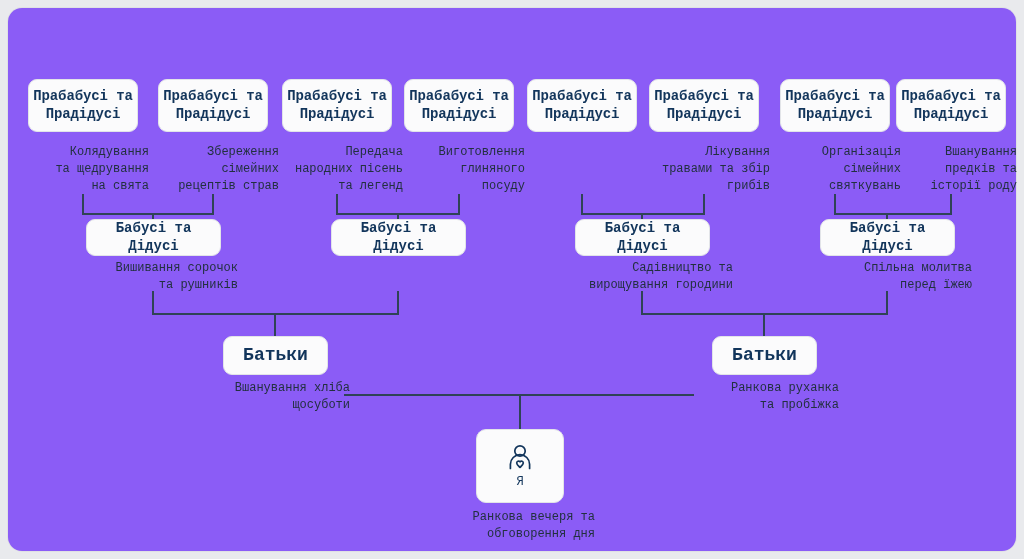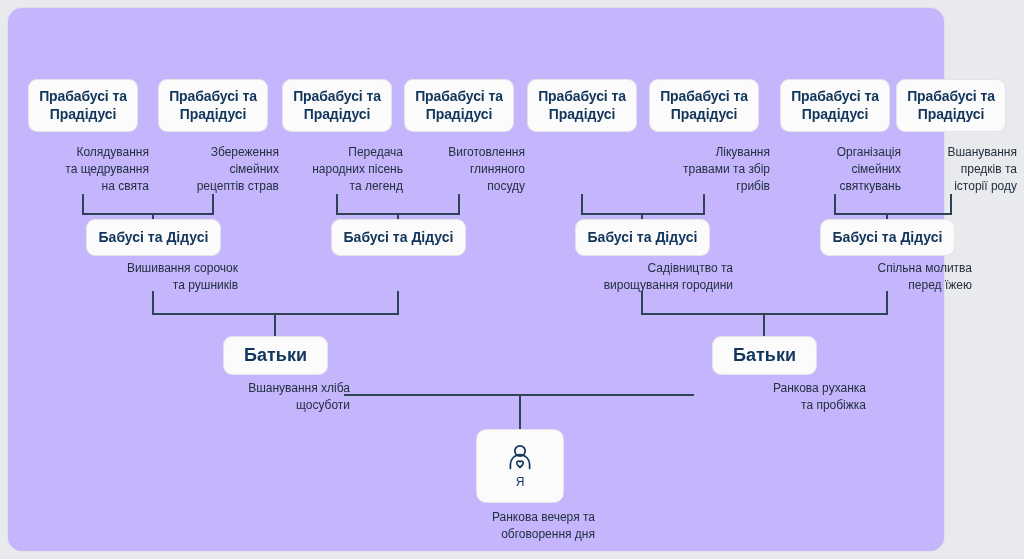--- a/index.html
+++ b/index.html
@@ -15,25 +15,26 @@
   }
   #canvas {
     position: relative;
     width: 1024px;
     height: 559px;
   }
   .panel {
     position: absolute;
     left: 8px;
     top: 8px;
-    width: 936px;
+    width: 1008px;
     height: 543px;
-    background: #c4b5fd;
+    background: #8b5cf6;
     border-radius: 14px;
     box-shadow: 0 0 0 1px rgba(0,0,0,0.035);
+    font-family: Liberation Mono, monospace;
   }
 
   
   .node {
     position: absolute;
     box-sizing: border-box;
     background: #fbfbfc;
     border: 1px solid #e2e4e8;
     border-radius: 9px;
     display: flex;
@@ -213,21 +214,21 @@
 
     <div class="node parent" style="left:215px; top:328px;">
         <span>Батьки</span>
       </div>
     <div class="node parent" style="left:704px; top:328px;">
         <span>Батьки</span>
       </div>
 
     <div class="desc" style="left:192px; top:372px; width:150px;">Вшанування хліба
 щосуботи</div>
-    <div class="desc" style="left:708px; top:372px; width:150px;">Ранкова руханка
+    <div class="desc" style="left:681px; top:372px; width:150px;">Ранкова руханка
 та пробіжка</div>
 
     <div class="ln hl" style="left:336px; top:386px; width:350px;"></div>
     <div class="ln vl" style="left:511px; top:386px; height:35px;"></div>
 
     <div class="node me" style="left:468px; top:421px;">
       <span class="me-icon">
         <svg class="me-icon" viewBox="0 0 30 30" fill="none" stroke="#12355b" stroke-width="1.7" stroke-linecap="round" stroke-linejoin="round">
           <circle cx="15" cy="8" r="5.2"></circle>
           <path d="M5.4 25.5 v-4.2 a9.6 9.6 0 0 1 19.2 0 v4.2"></path>

